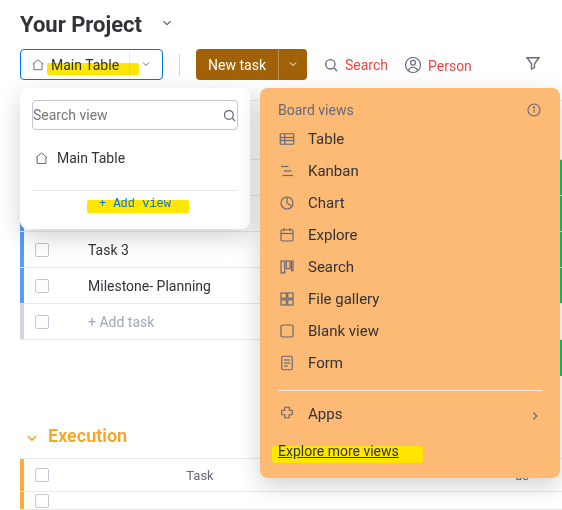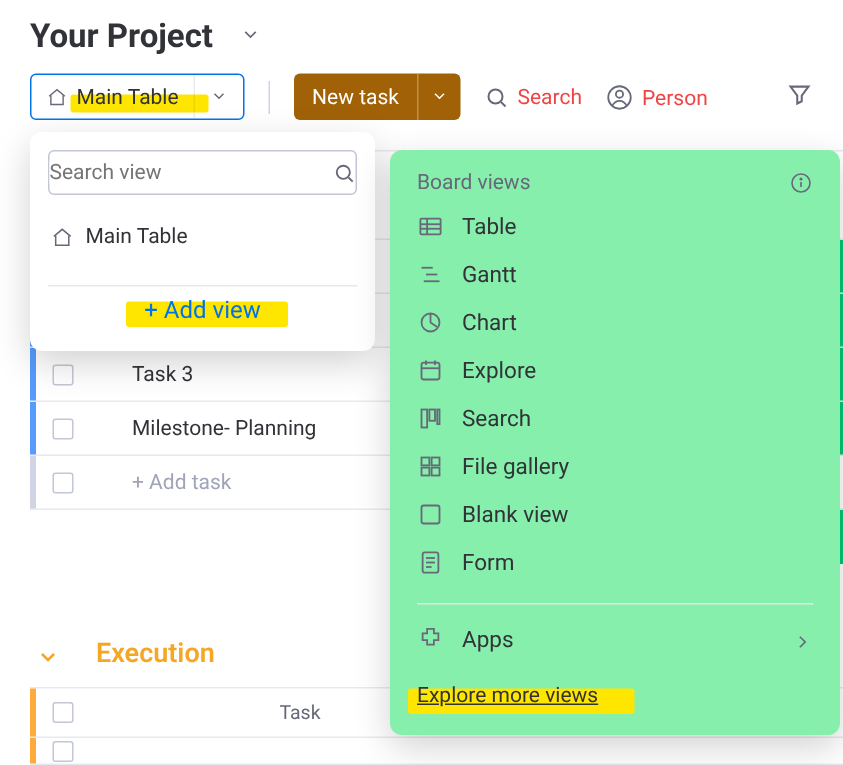--- a/index.html
+++ b/index.html
@@ -20,44 +20,44 @@
 .btn-primary .lbl { padding: 6px 12px; font-size: 14px; }
 .btn-primary .dd { padding: 6px 8px; border-left: 1px solid rgba(255,255,255,0.3); }
 .search-link, .person-link { display: flex; align-items: flex-end; gap: 6px; color: #ef4444; font-size: 14px; }
 .filter-icon { color: #676879; margin-left: auto; }
 
 .view-dropdown { position: absolute; left: 20px; top: 88px; width: 230px; background: #fff; border-radius: 8px; box-shadow: 0 8px 24px rgba(0,0,0,0.18); padding: 12px; z-index: 10; }
 .search-view { display: flex; align-items: center; border: 1px solid #c3c6d4; border-radius: 4px; padding: 6px 0; margin-bottom: 12px; }
 .search-view input { border: none; outline: none; flex: 1; font-size: 14px; color: #676879; }
 .main-table-row { display: flex; align-items: center; gap: 8px; padding: 8px 2px 24px; font-size: 14px; }
 .add-view-row { display: flex; justify-content: center; padding: 6px 0; border-top: 1px solid #e6e9ef; }
-.add-view-txt { color: #0073ea; font-size: 16px; position: relative; }
-
-.board-panel { position: absolute; left: 260px; top: 100px; width: 300px; background: #86efac; border-radius: 8px; box-shadow: 0 8px 24px rgba(0,0,0,0.18); padding: 14px 18px 18px; z-index: 10; }
+.add-view-txt { color: #0073ea; font-size: 12px; position: relative; font-family: Liberation Mono, monospace; }
+
+.board-panel { position: absolute; left: 260px; top: 88px; width: 300px; background: #fdba74; border-radius: 8px; box-shadow: 0 8px 24px rgba(0,0,0,0.18); padding: 14px 18px 18px; z-index: 10; }
 .panel-header { display: flex; justify-content: space-between; align-items: center; color: #676879; font-size: 14px; margin-bottom: 12px; }
 .panel-list { display: flex; flex-direction: column; gap: 14px; }
 .panel-item { display: flex; align-items: center; gap: 12px; font-size: 15px; color: #323338; }
 .panel-item svg { flex-shrink: 0; }
 .apps-row { display: flex; align-items: flex-end; justify-content: space-between; margin-top: 18px; padding-top: 14px; border-top: 1px solid #e6e9ef; }
 .apps-left { display: flex; align-items: center; gap: 12px; font-size: 15px; }
 .explore-row { margin-top: 18px; }
 .explore-txt { position: relative; font-size: 14px; color: #323338; text-decoration: underline; }
 
 .table-bg { position: absolute; left: 20px; right: 0; top: 100px; z-index: 1; }
 .t-row { display: flex; align-items: center; height: 36px; border-bottom: 1px solid #e6e9ef; }
 .t-left { width: 4px; height: 100%; }
 .blue { background: #579bfc; }
 .chk { width: 36px; display:flex; align-items:center; justify-content:center; }
 .chk-box { width: 14px; height: 14px; border: 1px solid #c3c6d4; border-radius: 2px; }
 .cell-task { flex: 0 0 200px; padding-left: 28px; font-size: 14px; color: #323338; }
 .add-task { color: #a0a4b8; }
 .status-chip { background: #00c875; color: #fff; width: 80px; font-size: 13px; height: 100%; display:flex; align-items:center; justify-content:flex-end; padding-right:6px; margin-left:auto; }
 .status-head { color: #676879; font-size: 13px; width: 80px; text-align:center; margin-left:auto; }
 
-.section-exec { position: absolute; left: 24px; top: 425px; display:flex; align-items:flex-end; gap:24px; z-index: 5; }
+.section-exec { position: absolute; left: 24px; top: 425px; display:flex; align-items:flex-end; gap:8px; z-index: 5; }
 .section-exec .name { color: #f5a623; font-size: 18px; font-weight: 600; }
 .table-exec { position: absolute; left: 20px; right:0; top: 458px; z-index:1; }
 .t-header-exec { display:flex; align-items:center; height:34px; border-top:1px solid #e6e9ef; border-bottom:1px solid #e6e9ef; }
 .t-header-exec .task-h { flex:0 0 280px; text-align:center; color:#676879; font-size:13px; }
 .orange-bar { width:4px; background:#fdab3d; height:100%; }
 </style>
 </head>
 <body>
 
 <div class="title-row">
@@ -231,21 +231,21 @@
           <line x1="9" y1="5" x2="9" y2="19"></line>
         </svg>
       <span>Table</span>
     </div>
     <div class="panel-item">
       <svg width="18" height="18" viewBox="0 0 24 24" fill="none" stroke="#676879" stroke-width="1.6">
           <line x1="4" y1="6" x2="14" y2="6"></line>
           <line x1="8" y1="12" x2="18" y2="12"></line>
           <line x1="6" y1="18" x2="20" y2="18"></line>
         </svg>
-      <span>Gantt</span>
+      <span>Kanban</span>
     </div>
     <div class="panel-item">
       <svg width="18" height="18" viewBox="0 0 24 24" fill="none" stroke="#676879" stroke-width="1.6">
           <circle cx="12" cy="12" r="8"></circle>
           <path d="M12 4v8l6 4"></path>
         </svg>
       <span>Chart</span>
     </div>
     <div class="panel-item">
       <svg width="18" height="18" viewBox="0 0 24 24" fill="none" stroke="#676879" stroke-width="1.6">

